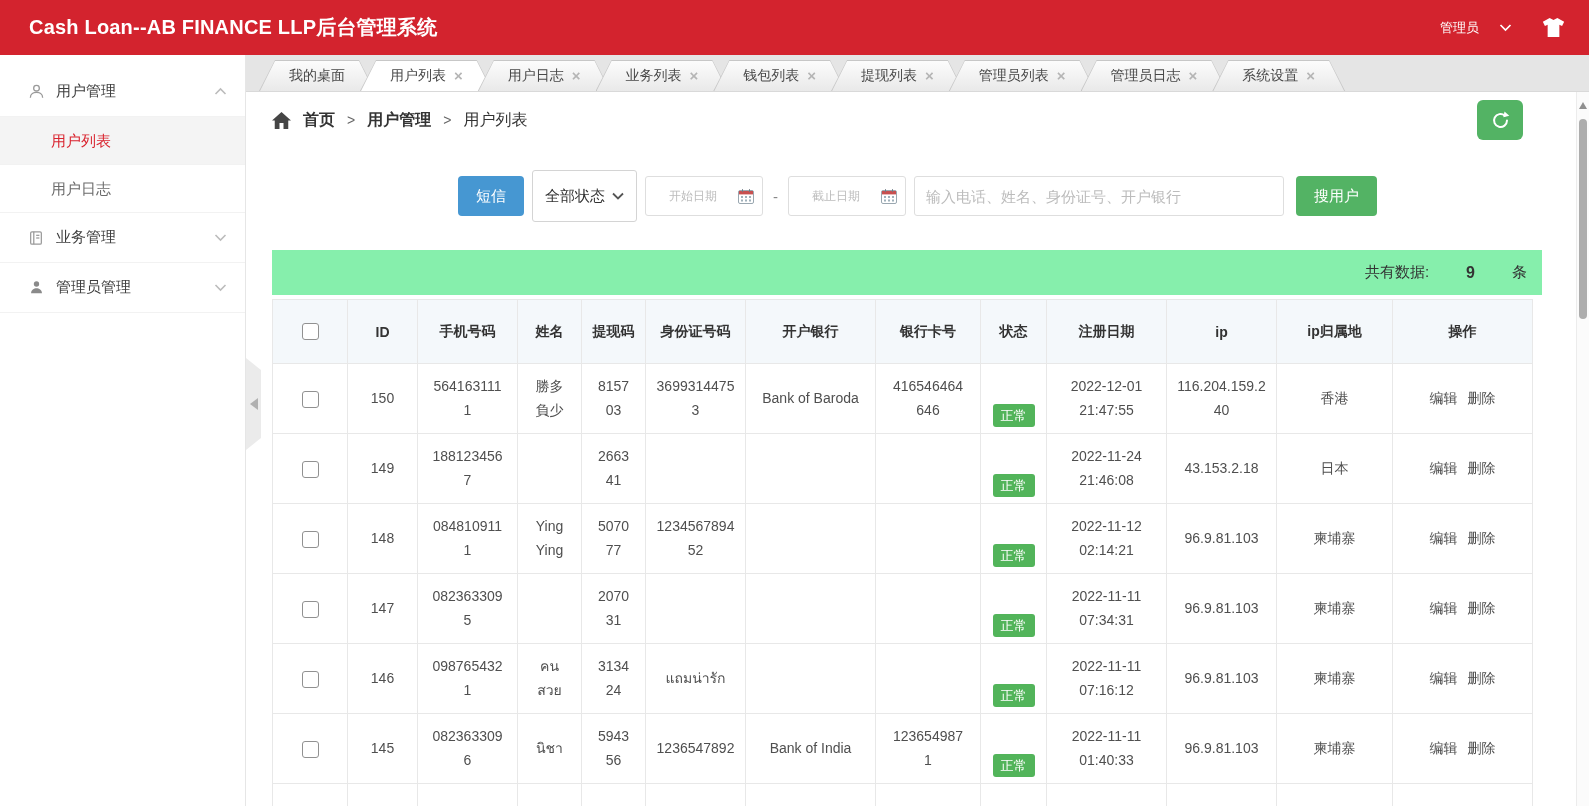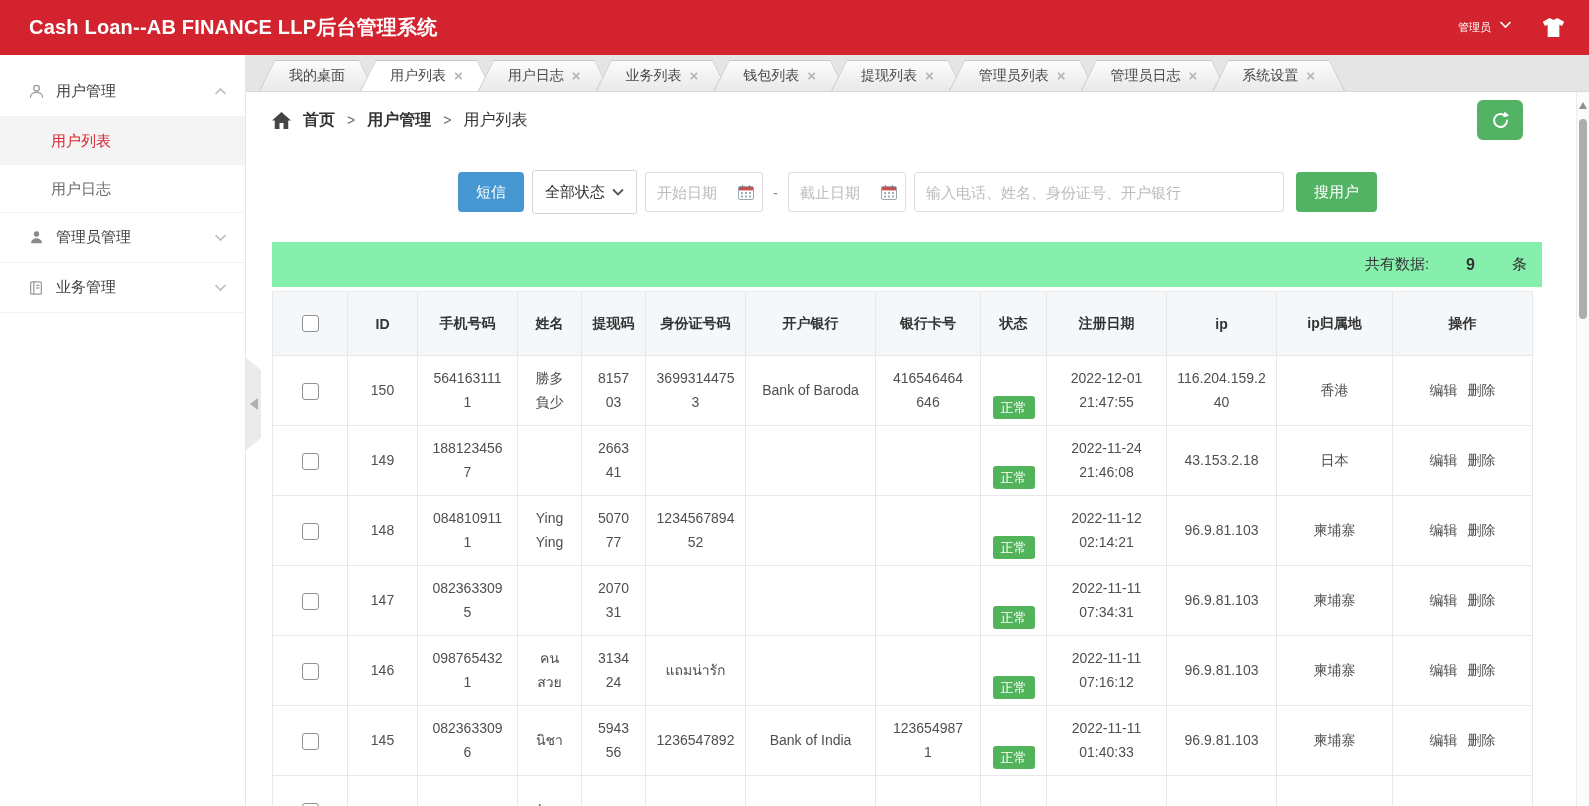--- a/index.html
+++ b/index.html
@@ -9,21 +9,21 @@
     font-family:"Liberation Sans","DejaVu Sans",sans-serif;
     background:#fff; color:#333;
   }
   
   .topbar{
     position:absolute; top:0; left:0; width:1589px; height:55px;
     background:#d3232e; display:flex; align-items:center; padding:0 24px 0 21px; z-index:30;
   }
   .app-title{ color:#fff; font-size:20px; font-weight:bold; letter-spacing:.2px;margin-left:8px; }
   .topbar-right{ margin-left:auto; display:flex; align-items:center; gap:30px; }
-  .user-menu{ display:flex; gap:8px; color:#fff; font-size:11px; cursor:pointer; }
+  .user-menu{ display:flex; align-items:center; gap:20px; color:#fff; font-size:13px; cursor:pointer; }
   .tshirt{ display:flex; align-items:center; cursor:pointer; }
   
   .sidebar{
     position:absolute; top:55px; left:0; width:246px; bottom:0; background:#fff;
     border-right:1px solid #e6e6e6; z-index:20;
   }
   .sb-menu{ padding-top:12px; }
   .sb-group{
     height:50px; display:flex; align-items:center; gap:11px;
     padding:0 18px 0 27px; font-size:15px; color:#3f3f3f;
@@ -76,30 +76,30 @@
     width:46px; height:40px; border:none; border-radius:6px; background:#53b364;
     display:flex; align-items:center; justify-content:center; cursor:pointer;
   }
   
   .filterrow{ margin-top:22px; display:flex; align-items:center; justify-content:center; gap:8px; }
   .btn{ height:40px; border:none; border-radius:4px; color:#fff; font-size:15px;
         padding:0 18px; cursor:pointer; font-family:inherit; }
   .btn.blue{ background:#4697d2; }
   .btn.green{ background:#53b364; margin-left:4px; }
   .selectbox{
-    height:44px; background:#fff; border:1px solid #d4d4d4; border-radius:3px;
+    height:52px; background:#fff; border:1px solid #d4d4d4; border-radius:3px;
     display:flex; align-items:center; gap:7px; padding:0 12px; font-size:15px; color:#333; cursor:pointer;
   }
   .dateinput{
     width:118px; height:40px; border:1px solid #dedede; border-radius:3px; background:#fff;
     display:flex; align-items:center; padding:0 8px 0 9px; gap:4px;
   }
   .dateinput input{
-    border:none; outline:none; width:100%; font-size:15px; color:#4d7c0f;
-    font-family:inherit; background:transparent; min-width:0;
+    border:none; outline:none; width:100%; font-size:12px; color:#4d7c0f;
+    font-family:inherit; background:transparent; min-width:0;margin-left:12px;
   }
   .dash{ color:#888; font-size:15px; margin:0 2px; }
   .searchinput{
     width:370px; height:40px; border:1px solid #dedede; border-radius:3px;
     padding:0 11px; font-size:15px; color:#555; outline:none; font-family:inherit;
   }
   input::placeholder{ color:#bcbcbc; opacity:1; }
   
   .countstrip{
     margin:28px 47px 0 26px; height:45px; background:#86efac;
@@ -180,42 +180,42 @@
         <span class="sb-chev">
           <svg width="13" height="9" viewBox="0 0 13 9" fill="none" stroke="#bcbcbc" stroke-width="1.6">
             <polyline points="1.5,7 6.5,2 11.5,7"></polyline>
           </svg>
         </span>
       </div>
       <div class="sb-sub active">用户列表</div>
       <div class="sb-sub">用户日志</div>
       <div class="sb-group">
         <span class="sb-ico">
-          <svg width="15" height="15" viewBox="0 0 18 18" fill="#8a8a8a">
-            <circle cx="9" cy="4.8" r="3.2"></circle>
-            <path d="M2.5 16 C2.5 11.5 6 9.8 9 9.8 C12 9.8 15.5 11.5 15.5 16 Z"></path>
-          </svg>
-        </span>
-        <span>管理员管理</span>
-        <span class="sb-chev">
-          <svg width="13" height="9" viewBox="0 0 13 9" fill="none" stroke="#bcbcbc" stroke-width="1.6">
-            <polyline points="1.5,2 6.5,7 11.5,2"></polyline>
-          </svg>
-        </span>
-      </div>
-      <div class="sb-group">
-        <span class="sb-ico">
           <svg width="16" height="16" viewBox="0 0 18 18" fill="none" stroke="#9a9a9a" stroke-width="1.4">
             <rect x="3" y="2" width="12" height="14" rx="1.5"></rect>
             <line x1="6.5" y1="2" x2="6.5" y2="16"></line>
             <line x1="9.2" y1="6" x2="12.8" y2="6"></line>
             <line x1="9.2" y1="9" x2="12.8" y2="9"></line>
           </svg>
         </span>
         <span>业务管理</span>
+        <span class="sb-chev">
+          <svg width="13" height="9" viewBox="0 0 13 9" fill="none" stroke="#bcbcbc" stroke-width="1.6">
+            <polyline points="1.5,2 6.5,7 11.5,2"></polyline>
+          </svg>
+        </span>
+      </div>
+      <div class="sb-group">
+        <span class="sb-ico">
+          <svg width="15" height="15" viewBox="0 0 18 18" fill="#8a8a8a">
+            <circle cx="9" cy="4.8" r="3.2"></circle>
+            <path d="M2.5 16 C2.5 11.5 6 9.8 9 9.8 C12 9.8 15.5 11.5 15.5 16 Z"></path>
+          </svg>
+        </span>
+        <span>管理员管理</span>
         <span class="sb-chev">
           <svg width="13" height="9" viewBox="0 0 13 9" fill="none" stroke="#bcbcbc" stroke-width="1.6">
             <polyline points="1.5,2 6.5,7 11.5,2"></polyline>
           </svg>
         </span>
       </div>
     </div>
 </div>
 
 <div class="collapse-handle">

